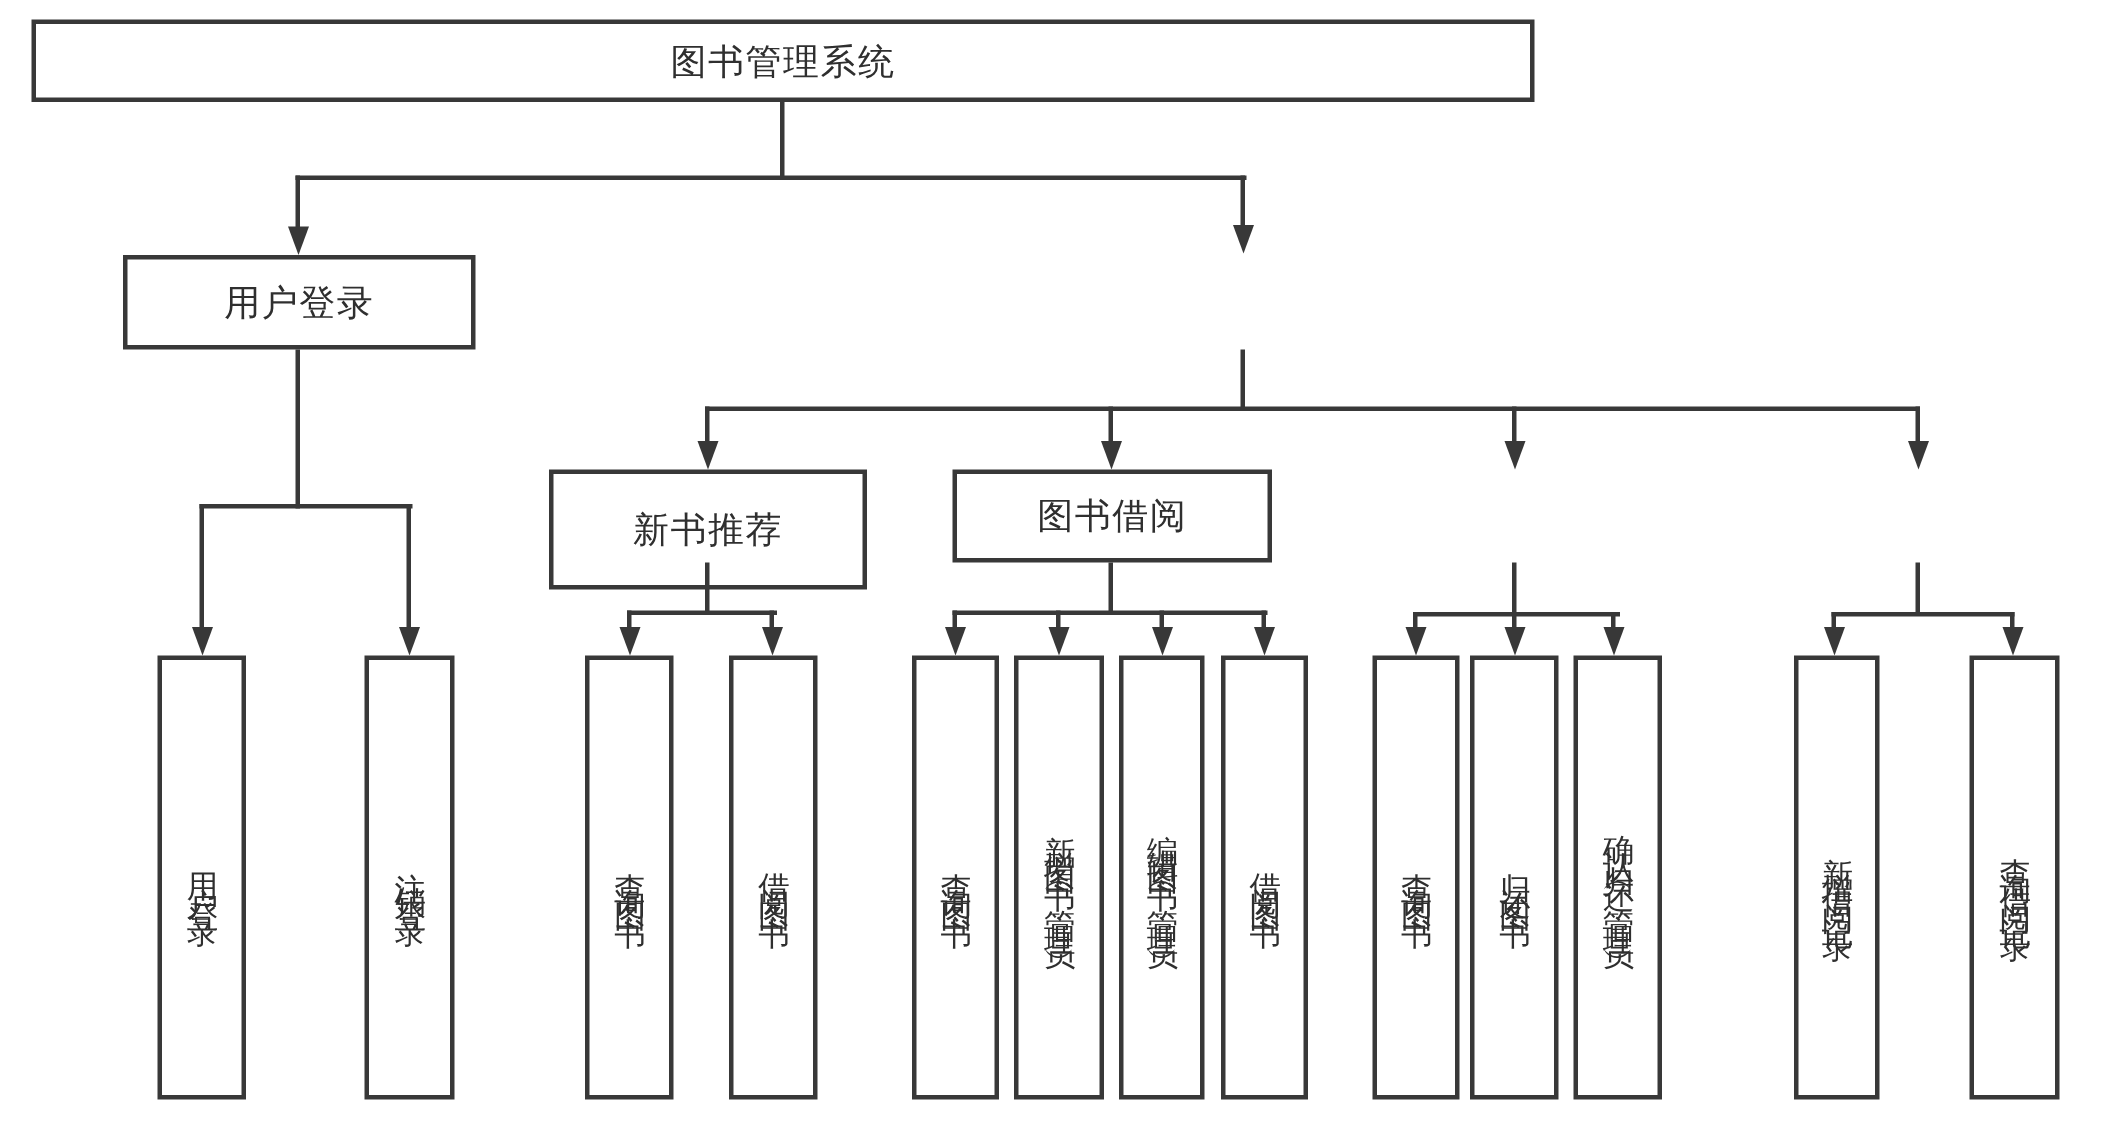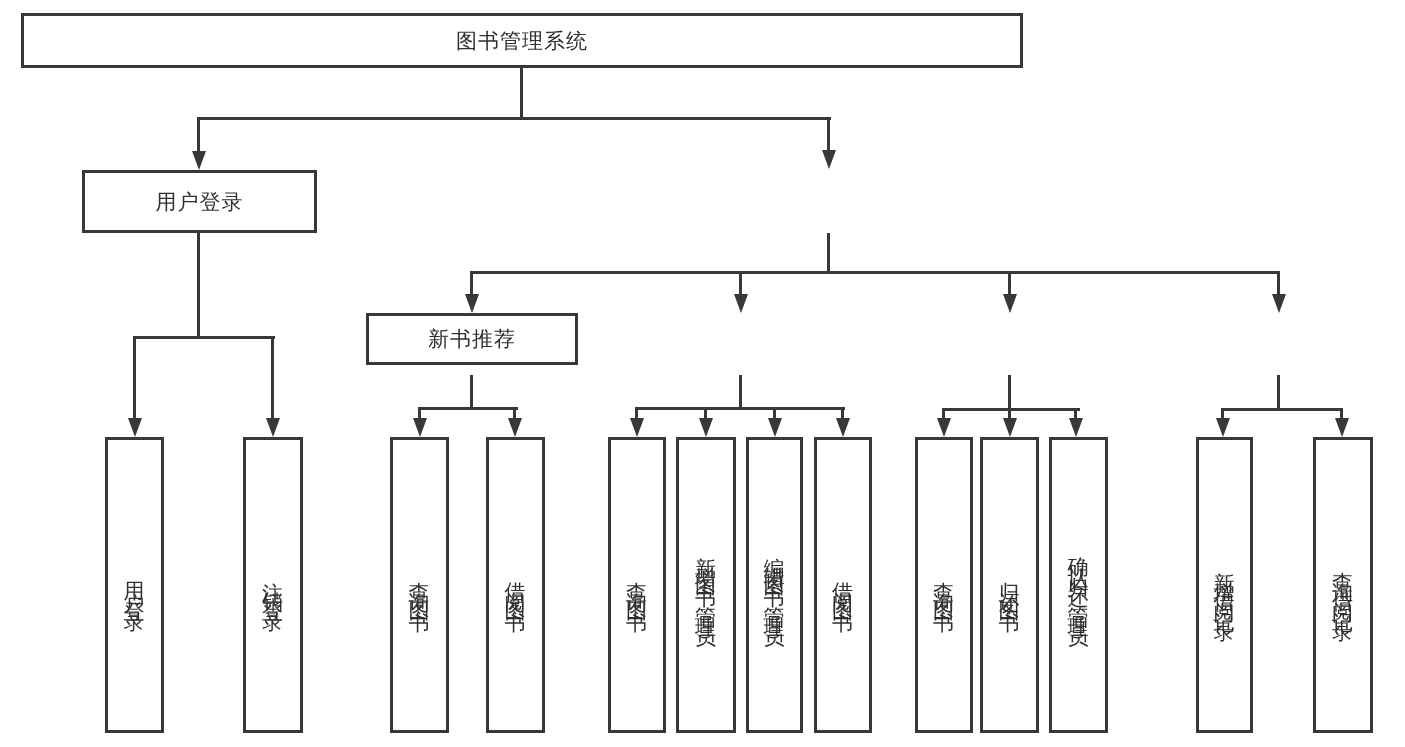--- a/index.html
+++ b/index.html
@@ -3,21 +3,21 @@
 <meta charset="utf-8">
 <style>
   html,body { margin:0; padding:0; background:#ffffff; }
   #stage {
     position:relative; width:1405px; height:747px; background:#ffffff;
     font-family:"Liberation Sans", sans-serif; color:#2f2f2f; overflow:hidden;
   }
   .box {
     position:absolute; box-sizing:border-box; border:3px solid #383838;
     background:#ffffff; display:flex; align-items:center; justify-content:center;
-    font-size:21px; letter-spacing:1px; color:#2f2f2f; text-align:center;
+    font-size:24px; letter-spacing:1px; color:#2f2f2f; text-align:center;
   }
   .leaf {
     writing-mode:vertical-rl; text-orientation:mixed; letter-spacing:10px;
     font-size:21px; line-height:1;
   }
   .vline,.hline { position:absolute; background:#383838; }
   .arrow {
     position:absolute; width:0; height:0;
     border-left:7px solid transparent; border-right:7px solid transparent;
     border-top:19px solid #383838;
@@ -29,21 +29,22 @@
 </style>
 </head>
 <body>
 
 <div id="stage">
 
   <div class="box" style="left:21px; top:13px; width:1002px; height:55px;">图书管理系统</div>
 
   <div class="box" style="left:82px; top:170px; width:235px; height:63px;">用户登录</div>
 
-  <div class="box" style="left:366px; top:313px; width:212px; height:52px;font-family:Liberation Serif, serif;">新书推荐</div>
+  <div class="box" style="left:366px; top:313px; width:212px; height:80px;font-family:Liberation Serif, serif;">新书推荐</div>
+  <div class="box" style="left:635px; top:313px; width:213px; height:62px;">图书借阅</div>
 
   <div class="box leaf" style="left:105px; top:437px; width:59px; height:296px;">用户登录</div>
   <div class="box leaf" style="left:243px; top:437px; width:60px; height:296px;">注销登录</div>
 
   <div class="box leaf" style="left:390px; top:437px; width:59px; height:296px;">查询图书</div>
   <div class="box leaf" style="left:486px; top:437px; width:59px; height:296px;">借阅图书</div>
 
   <div class="box leaf" style="left:608px; top:437px; width:58px; height:296px;">查询图书</div>
   <div class="box leaf" style="left:676px; top:437px; width:60px; height:296px;">新增图书（管理员）</div>
   <div class="box leaf" style="left:746px; top:437px; width:57px; height:296px;">编辑图书（管理员）</div>

